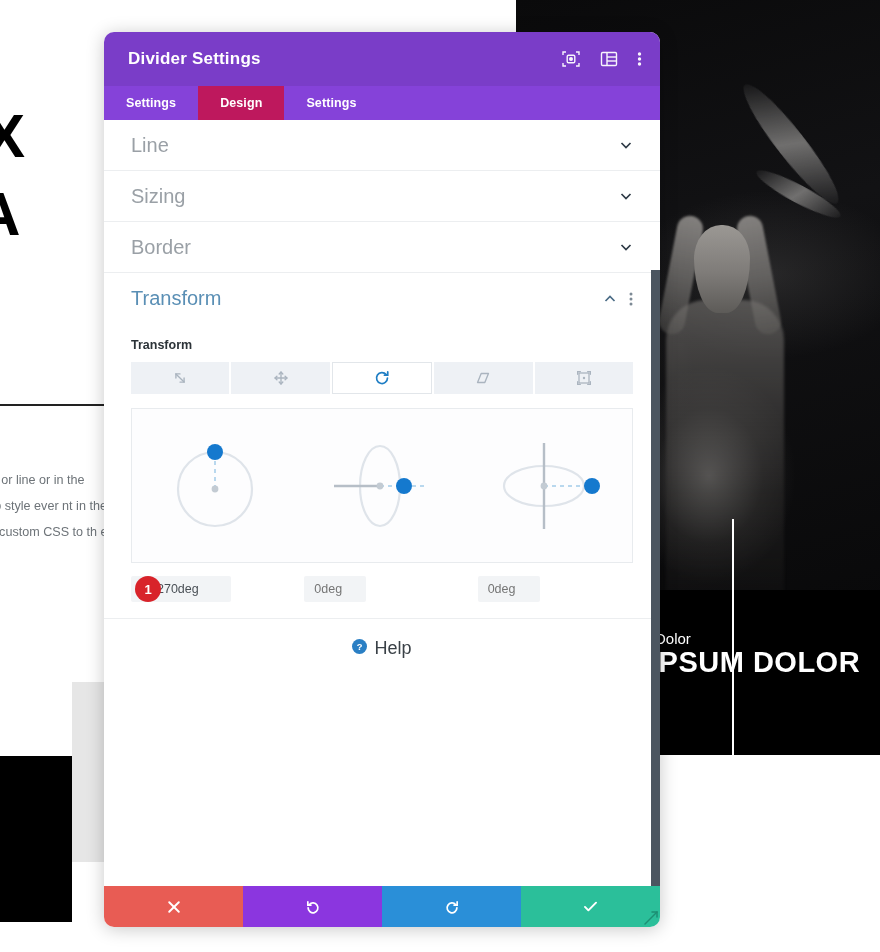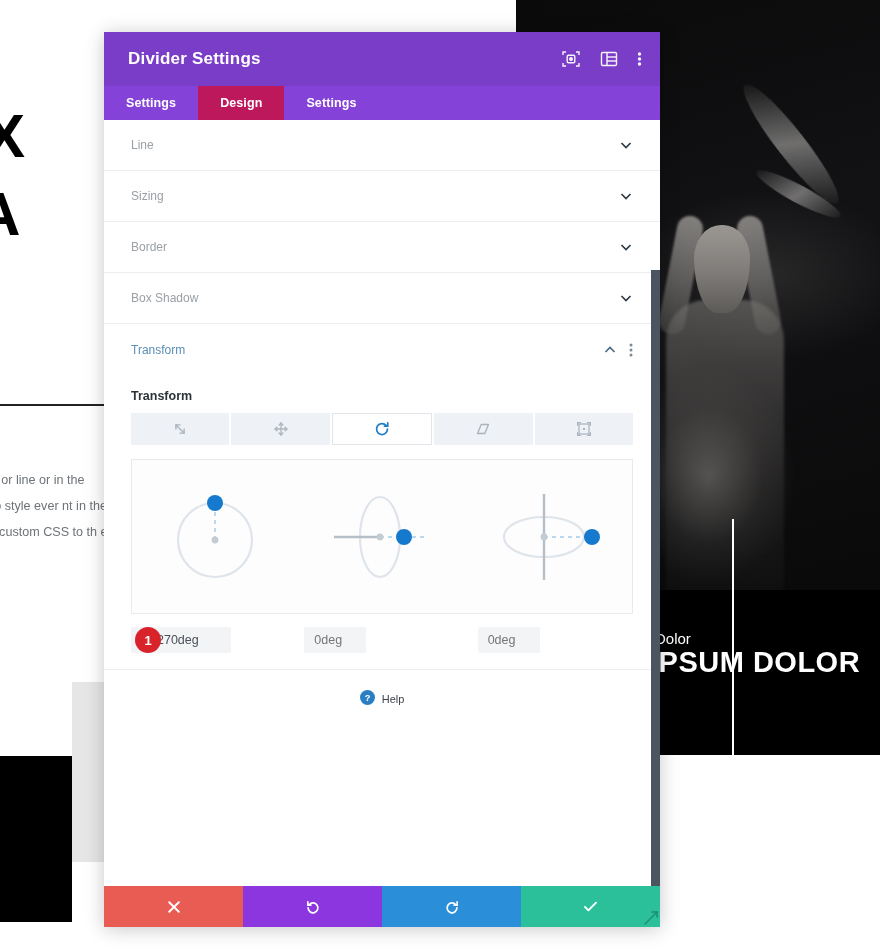--- a/index.html
+++ b/index.html
@@ -75,21 +75,21 @@
     position: absolute; left: 516px; top: 0; width: 75px; height: 30px; background: #0d0d0f;
   }
   .bg-smalltext {
     position: absolute; color: #ffffff; white-space: nowrap;
   }
 
   
   .modal {
     position: absolute; left: 104px; top: 32px; width: 556px; height: 895px;
     background: #ffffff; box-shadow: 0 2px 18px rgba(0,0,0,0.22);
-    display: flex; flex-direction: column; overflow: hidden;
+    display: flex; flex-direction: column; overflow: hidden; border-radius: 10px;
   }
   .modal-header {
     height: 54px; background: #7a3dc8; display: flex; align-items: center;
     padding: 0 18px 0 24px; flex: 0 0 auto;
   }
   .modal-title {
     color: #ffffff; font-size: 17px; font-weight: 700; letter-spacing: 0.2px; flex: 1;
   }
   .hdr-icons { display: flex; align-items: center; gap: 18px; }
   .hdr-ico { width: 20px; height: 20px; opacity: 0.95; cursor: pointer; display: block; }
@@ -106,21 +106,21 @@
 
   .panel-body {
     flex: 1 1 auto; position: relative; overflow: hidden; background: #ffffff;
   }
   .scroll-area { position: absolute; inset: 0; overflow: hidden; }
 
   .acc-row {
     height: 51px; display: flex; align-items: center; justify-content: space-between;
     padding: 0 27px; border-bottom: 1px solid #eceef0; cursor: pointer;
   }
-  .acc-label { font-size: 12px; color: #9aa0a6; font-weight: 400; }
+  .acc-label { font-size: 20px; color: #9aa0a6; font-weight: 400; }
   .acc-row.open .acc-label { color: #5a8fb5; }
   .chev { width: 14px; height: 14px; }
   .acc-right { display: flex; align-items: center; gap: 12px; }
   .dots-ico { width: 4px; height: 16px; }
 
   .transform-body { padding: 0 27px 10px 27px; border-bottom: 1px solid #eceef0; }
   .field-label {
     font-size: 12.5px; font-weight: 700; color: #2c3338; margin: 14px 0 10px 0;
   }
   .seg-group { display: flex; gap: 2px; }
@@ -149,21 +149,21 @@
     position: absolute; left: 4px; top: 50%; transform: translateY(-50%);
     width: 26px; height: 26px; border-radius: 50%; background: #d8232a;
     color: #ffffff; font-size: 13px; font-weight: 700;
     display: flex; align-items: center; justify-content: center; z-index: 3;
   }
 
   .help-row {
     height: 58px; display: flex; align-items: center; justify-content: center;
     gap: 7px; cursor: pointer;
   }
-  .help-text { font-size: 11px; color: #3a4147; font-weight: 400; }
+  .help-text { font-size: 18px; color: #3a4147; font-weight: 400; }
 
   .vscroll {
     position: absolute; right: 0px; top: 150px; width: 9px; height: 740px;
     background: #4b5560; border-radius: 0;
   }
 
   .footer { height: 41px; display: flex; flex: 0 0 auto; position: relative; }
   .fbtn {
     flex: 1; display: flex; align-items: center; justify-content: center; cursor: pointer;
   }
@@ -270,28 +270,20 @@
 
         <div class="acc-row">
           <span class="acc-label">Border</span>
           <span class="chev">
             <svg viewBox="0 0 14 14" width="14" height="14" fill="none" stroke="#2f3b47" stroke-width="1.7">
                 <path d="M2.5 5L7 9.5 11.5 5"></path>
               </svg>
           </span>
         </div>
 
-        <div class="acc-row">
-          <span class="acc-label">Box Shadow</span>
-          <span class="chev">
-            <svg viewBox="0 0 14 14" width="14" height="14" fill="none" stroke="#2f3b47" stroke-width="1.7">
-                <path d="M2.5 5L7 9.5 11.5 5"></path>
-              </svg>
-          </span>
-        </div>
 
 
         <div class="acc-row open" style="border-bottom:none;">
           <span class="acc-label">Transform</span>
           <span class="acc-right">
             <span class="chev">
               <svg viewBox="0 0 14 14" width="14" height="14" fill="none" stroke="#4a6b85" stroke-width="1.7">
                   <path d="M2.5 9L7 4.5 11.5 9"></path>
                 </svg>
             </span>

